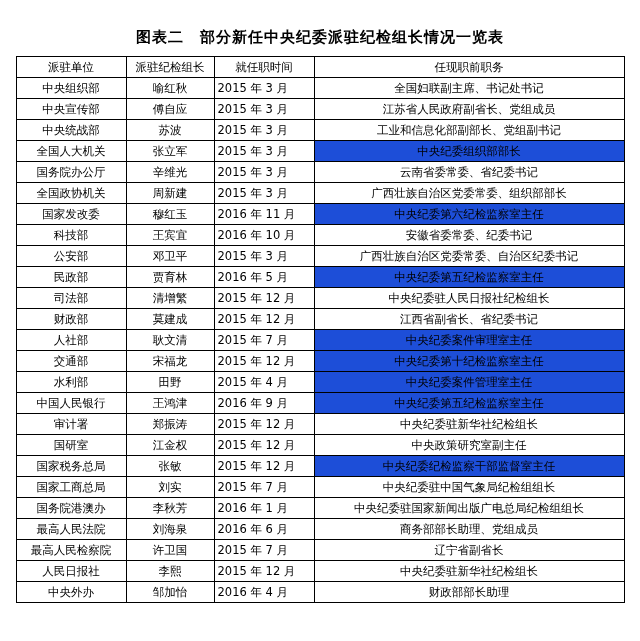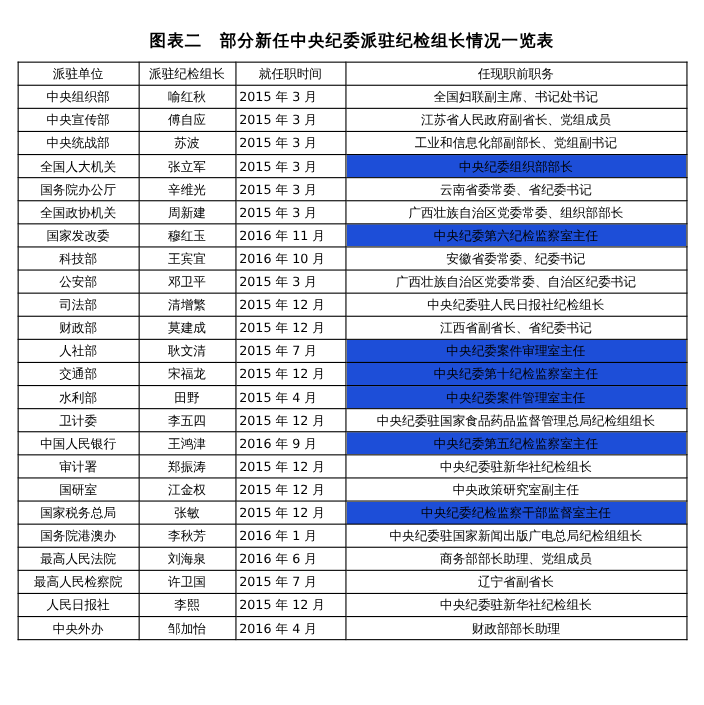--- a/index.html
+++ b/index.html
@@ -126,20 +126,26 @@
           <td class="c-date">2016 年 10 月</td>
           <td class="c-post">安徽省委常委、纪委书记</td>
         </tr>
         <tr>
           <td class="c-unit">公安部</td>
           <td class="c-name">邓卫平</td>
           <td class="c-date">2015 年 3 月</td>
           <td class="c-post">广西壮族自治区党委常委、自治区纪委书记</td>
         </tr>
         <tr>
+          <td class="c-unit">民政部</td>
+          <td class="c-name">贾育林</td>
+          <td class="c-date">2016 年 5 月</td>
+          <td class="c-post hl">中央纪委第五纪检监察室主任</td>
+        </tr>
+        <tr>
           <td class="c-unit">司法部</td>
           <td class="c-name">清增繁</td>
           <td class="c-date">2015 年 12 月</td>
           <td class="c-post">中央纪委驻人民日报社纪检组长</td>
         </tr>
         <tr>
           <td class="c-unit">财政部</td>
           <td class="c-name">莫建成</td>
           <td class="c-date">2015 年 12 月</td>
           <td class="c-post">江西省副省长、省纪委书记</td>
@@ -156,26 +162,20 @@
           <td class="c-date">2015 年 12 月</td>
           <td class="c-post hl">中央纪委第十纪检监察室主任</td>
         </tr>
         <tr>
           <td class="c-unit">水利部</td>
           <td class="c-name">田野</td>
           <td class="c-date">2015 年 4 月</td>
           <td class="c-post hl">中央纪委案件管理室主任</td>
         </tr>
         <tr>
-          <td class="c-unit">卫计委</td>
-          <td class="c-name">李五四</td>
-          <td class="c-date">2015 年 12 月</td>
-          <td class="c-post">中央纪委驻国家食品药品监督管理总局纪检组组长</td>
-        </tr>
-        <tr>
           <td class="c-unit">中国人民银行</td>
           <td class="c-name">王鸿津</td>
           <td class="c-date">2016 年 9 月</td>
           <td class="c-post hl">中央纪委第五纪检监察室主任</td>
         </tr>
         <tr>
           <td class="c-unit">审计署</td>
           <td class="c-name">郑振涛</td>
           <td class="c-date">2015 年 12 月</td>
           <td class="c-post">中央纪委驻新华社纪检组长</td>
@@ -186,20 +186,26 @@
           <td class="c-date">2015 年 12 月</td>
           <td class="c-post">中央政策研究室副主任</td>
         </tr>
         <tr>
           <td class="c-unit">国家税务总局</td>
           <td class="c-name">张敏</td>
           <td class="c-date">2015 年 12 月</td>
           <td class="c-post hl">中央纪委纪检监察干部监督室主任</td>
         </tr>
         <tr>
+          <td class="c-unit">国家工商总局</td>
+          <td class="c-name">刘实</td>
+          <td class="c-date">2015 年 7 月</td>
+          <td class="c-post">中央纪委驻中国气象局纪检组组长</td>
+        </tr>
+        <tr>
           <td class="c-unit">国务院港澳办</td>
           <td class="c-name">李秋芳</td>
           <td class="c-date">2016 年 1 月</td>
           <td class="c-post">中央纪委驻国家新闻出版广电总局纪检组组长</td>
         </tr>
         <tr>
           <td class="c-unit">最高人民法院</td>
           <td class="c-name">刘海泉</td>
           <td class="c-date">2016 年 6 月</td>
           <td class="c-post">商务部部长助理、党组成员</td>

